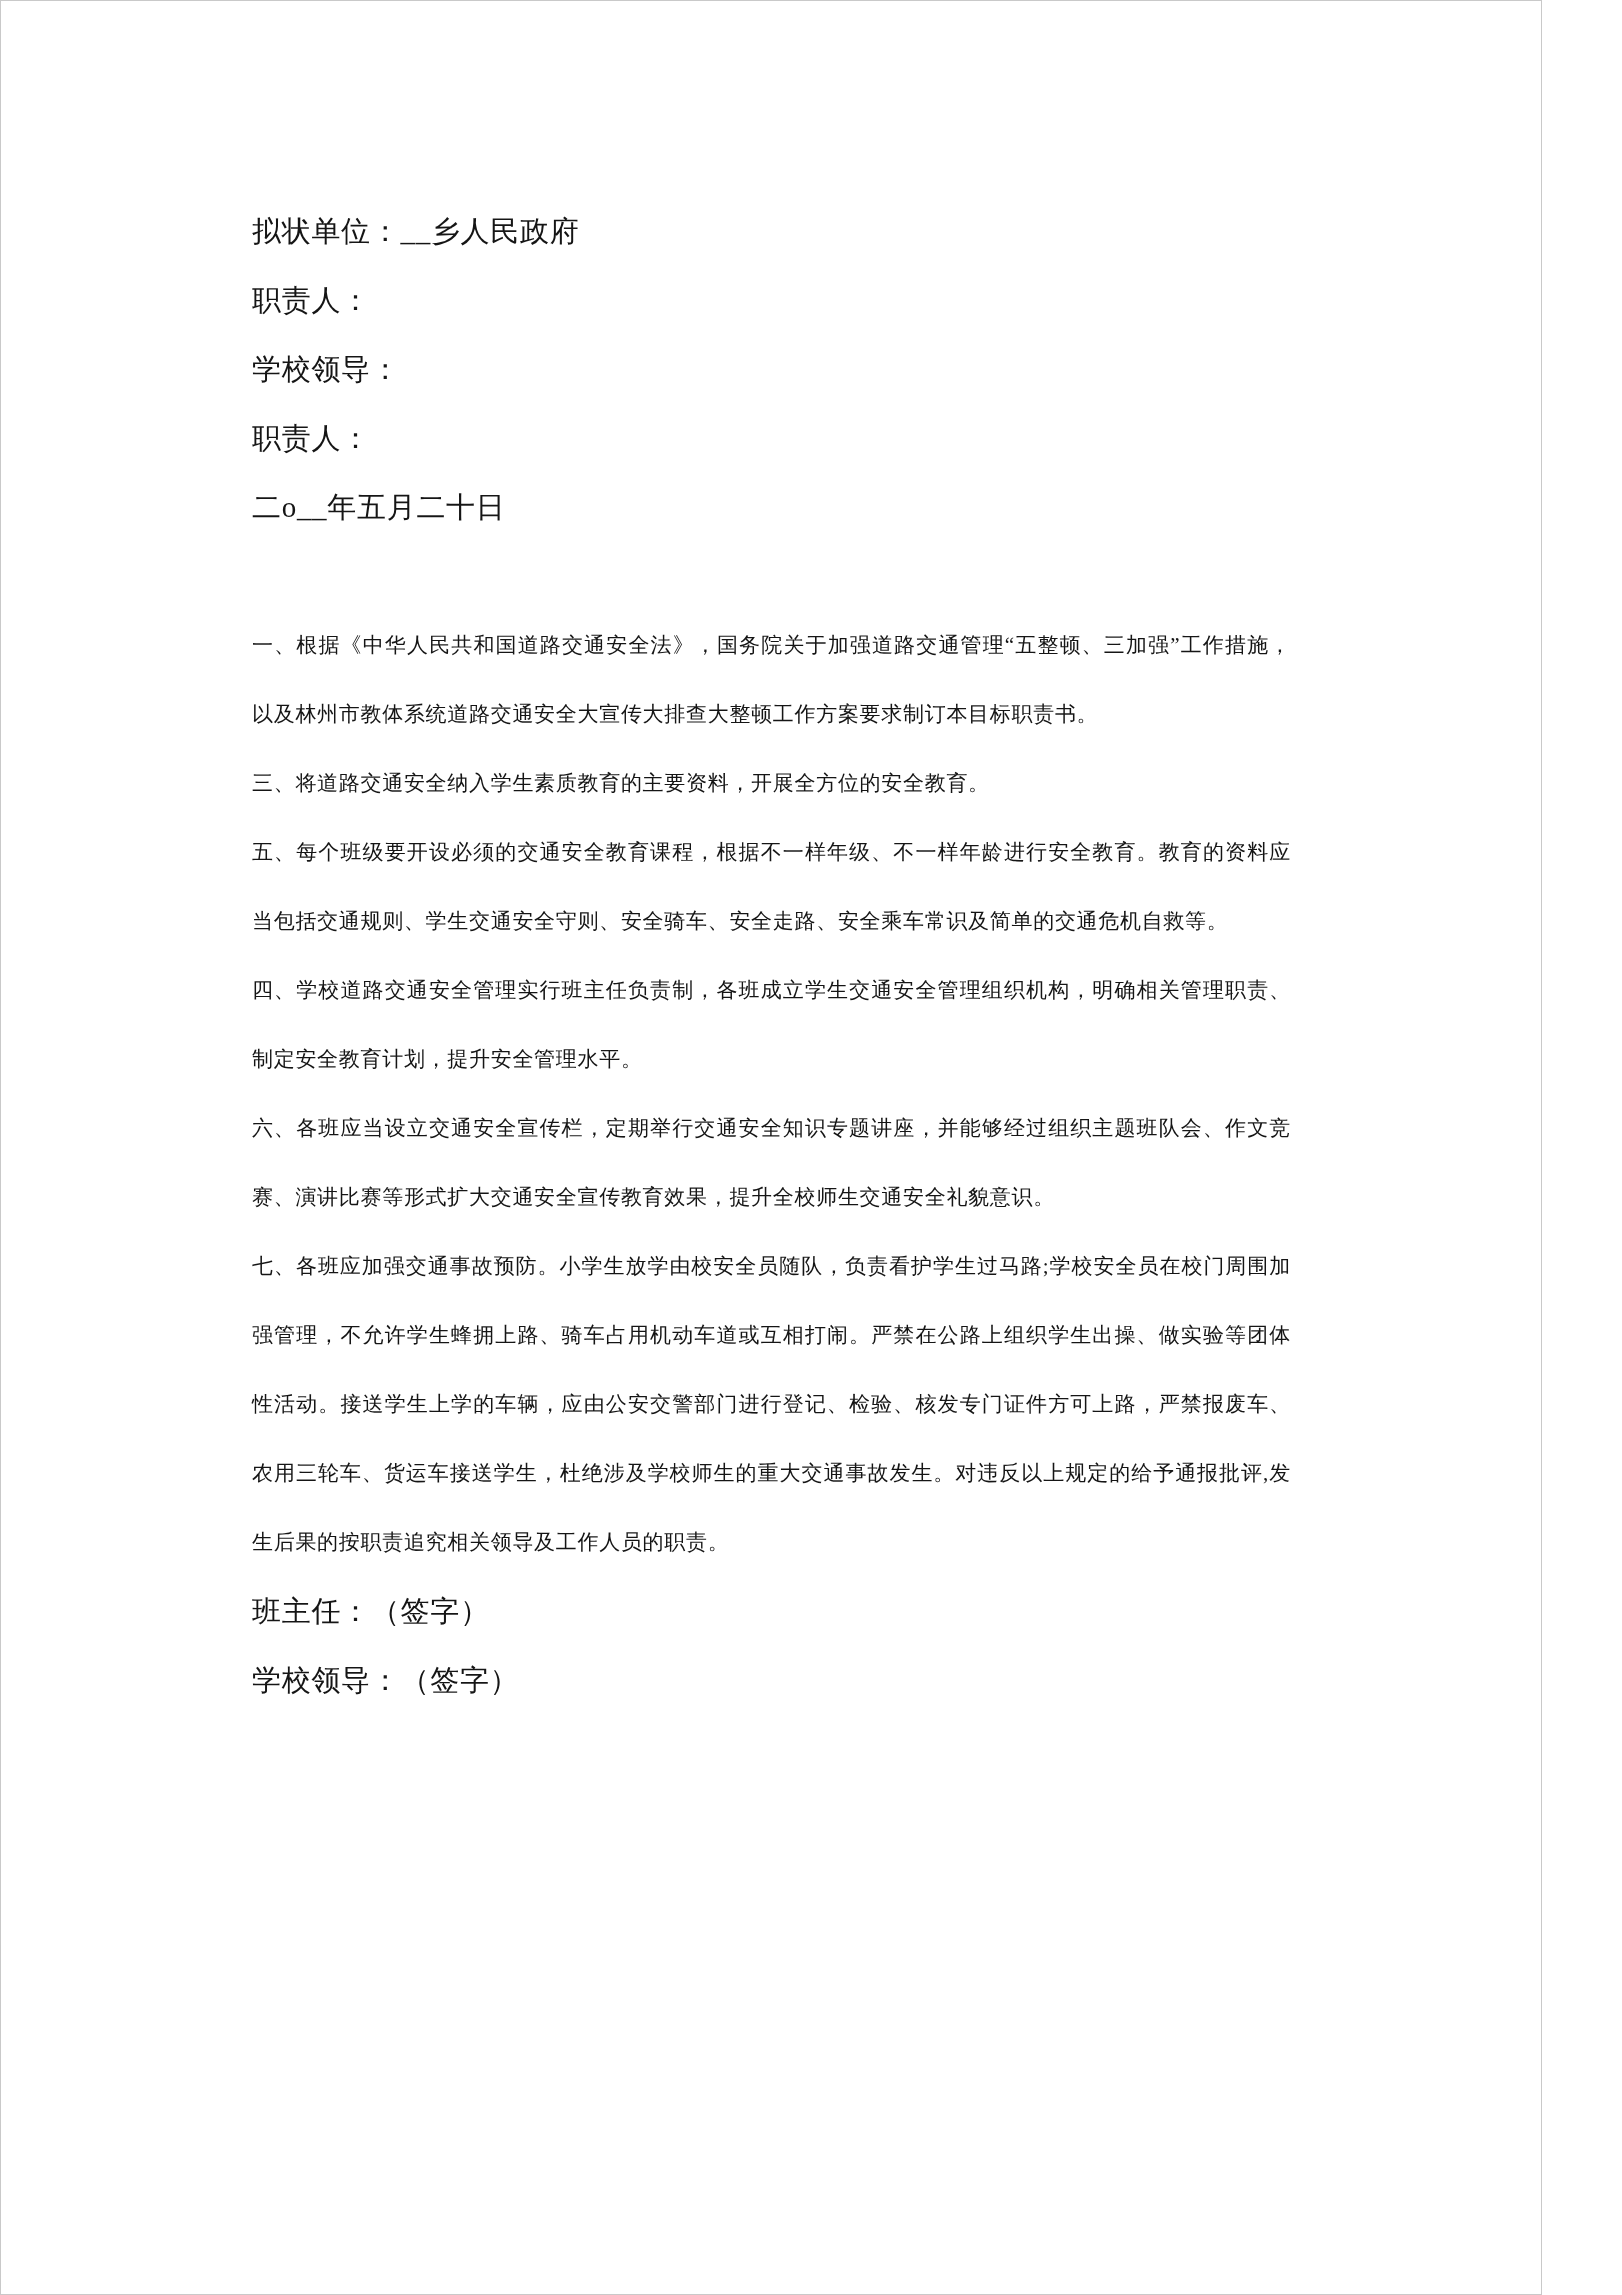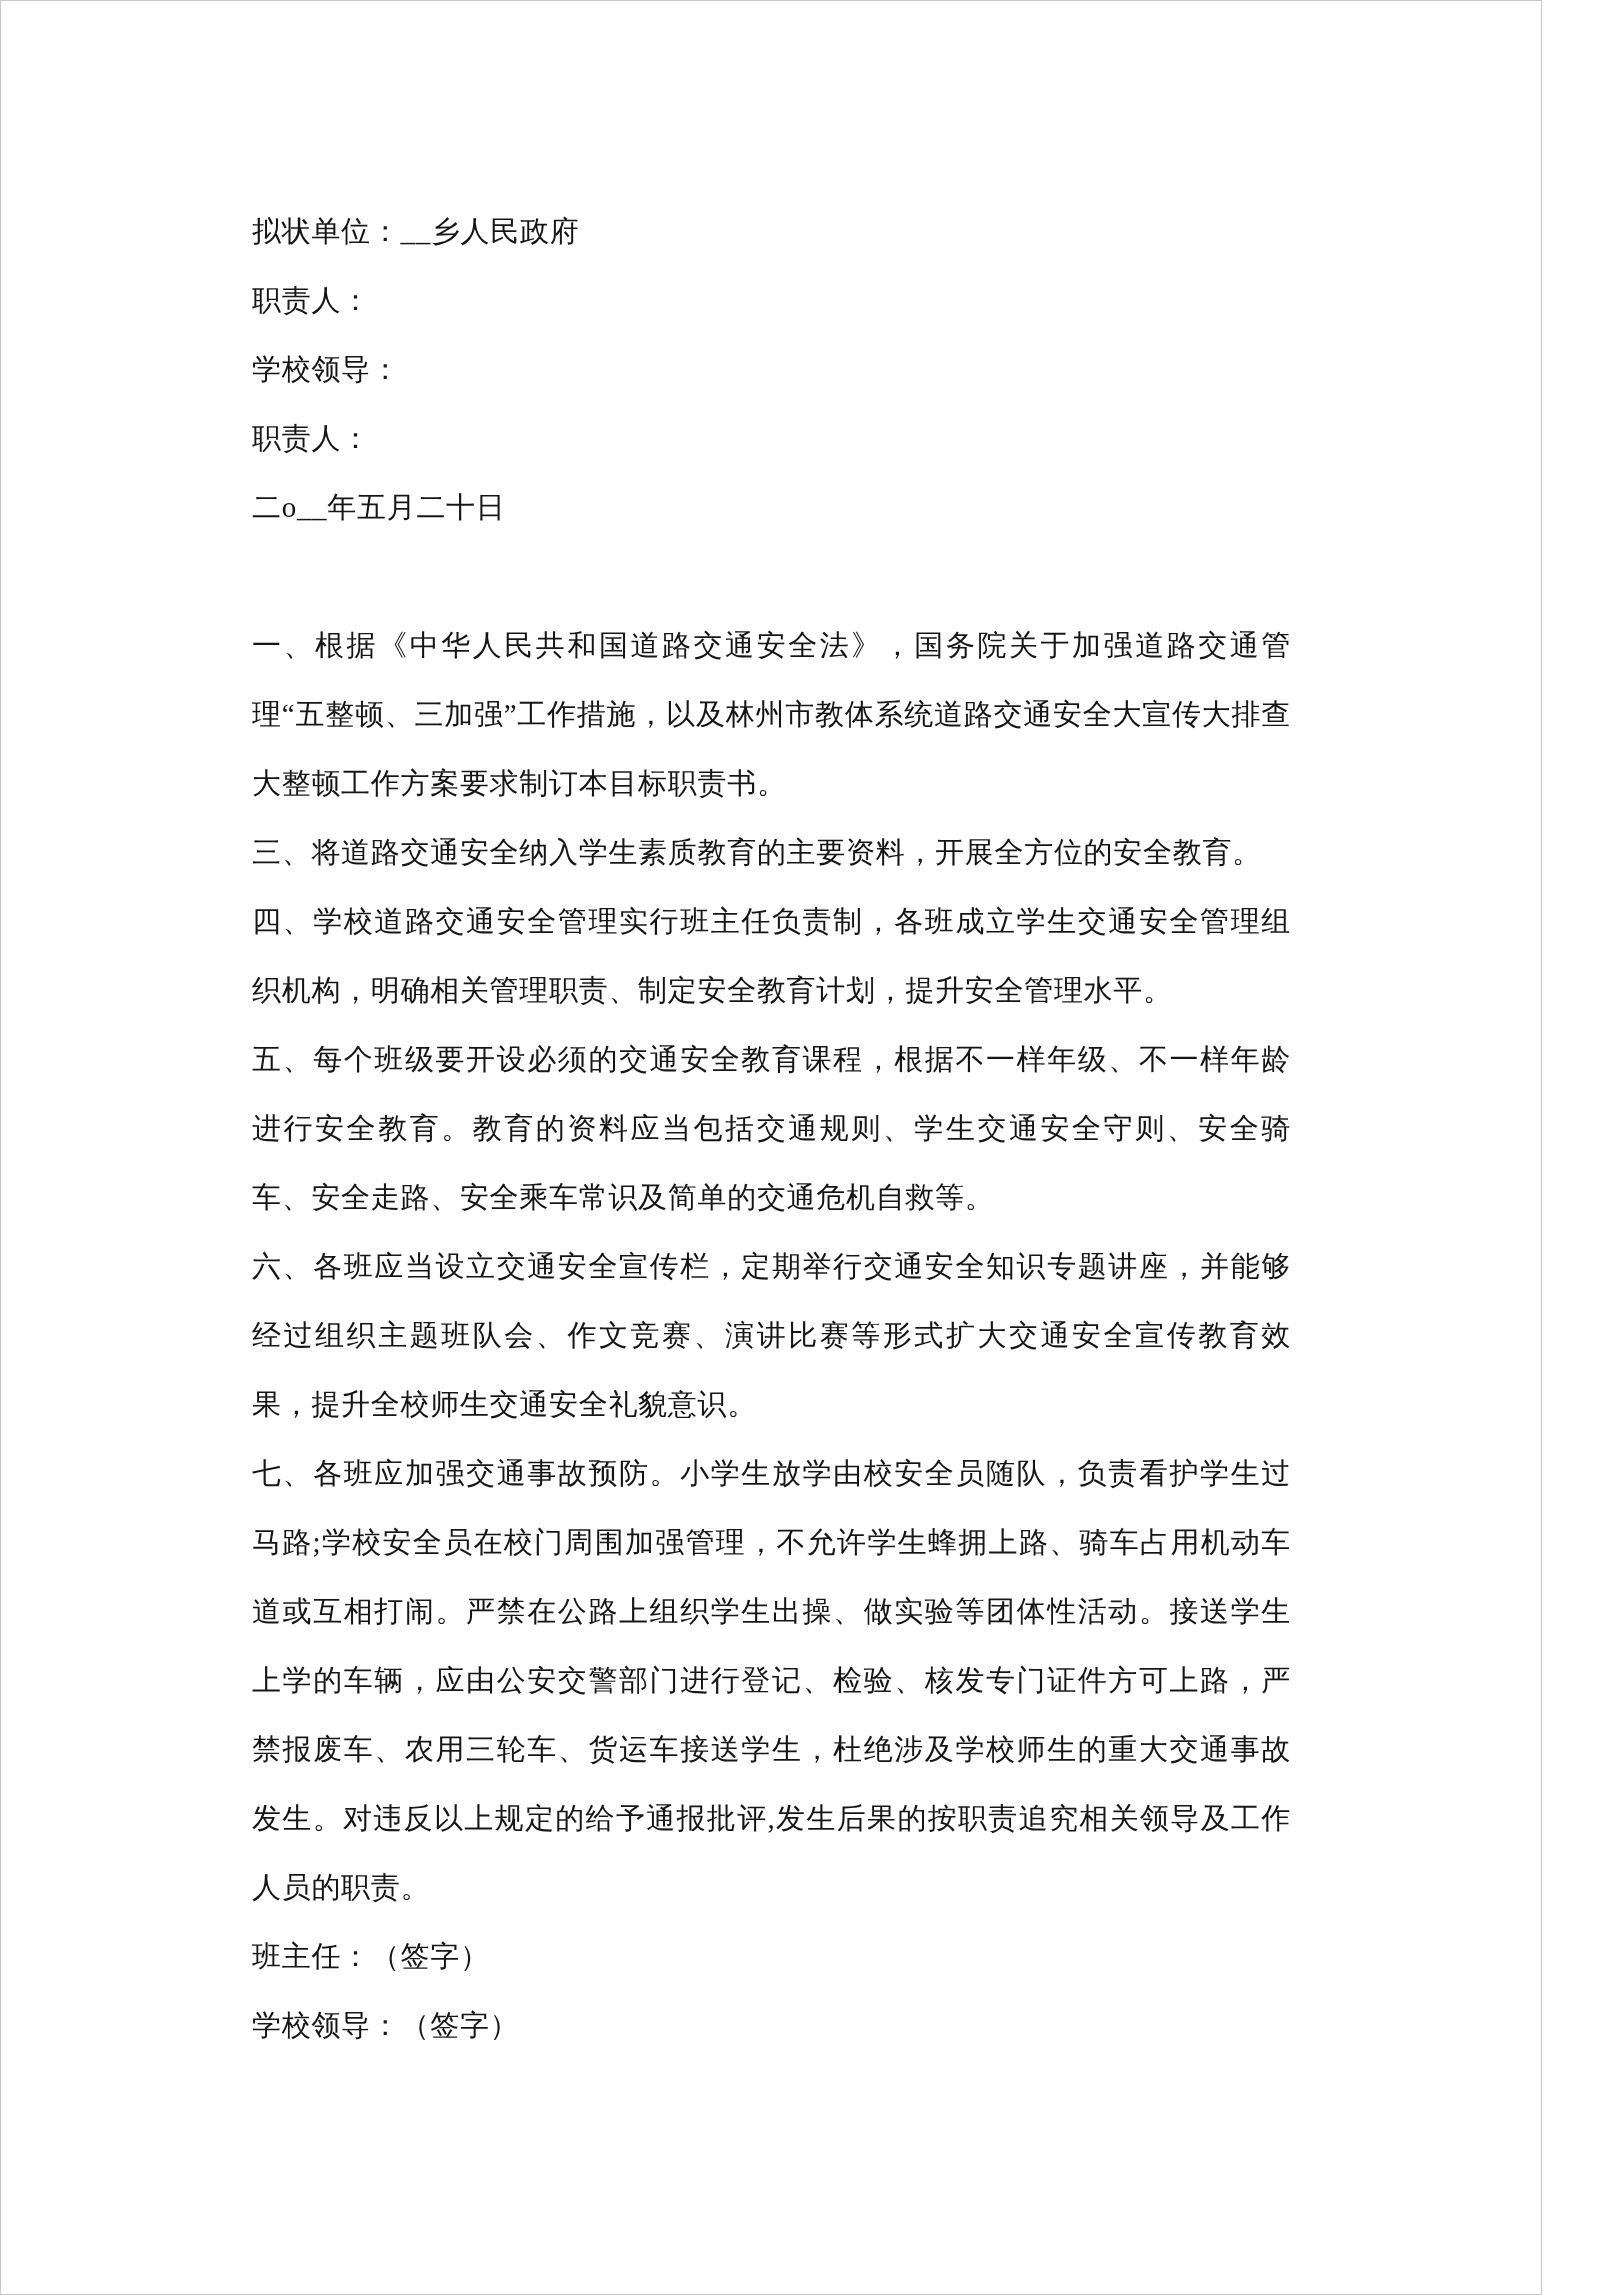--- a/index.html
+++ b/index.html
@@ -20,21 +20,21 @@
     overflow: hidden;
   }
   .line {
     font-size: 29px;
     line-height: 69px;
     margin: 0;
     white-space: pre-wrap;
     letter-spacing: 0.7px;
   }
   .para {
-    font-size: 29px;
+    font-size: 21px;
     line-height: 69px;
     margin: 0;
     text-align: justify;
     text-justify: inter-ideograph;
     letter-spacing: 0.7px;
   }
   .gap-before {
     margin-top: 69px;
   }
 </style>
@@ -44,22 +44,22 @@
 <div class="page">
 
   <p class="line">拟状单位：__乡人民政府</p>
   <p class="line">职责人：</p>
   <p class="line">学校领导：</p>
   <p class="line">职责人：</p>
   <p class="line">二o__年五月二十日</p>
 
   <p class="para gap-before">一、根据《中华人民共和国道路交通安全法》，国务院关于加强道路交通管理“五整顿、三加强”工作措施，以及林州市教体系统道路交通安全大宣传大排查大整顿工作方案要求制订本目标职责书。</p>
   <p class="para">三、将道路交通安全纳入学生素质教育的主要资料，开展全方位的安全教育。</p>
+  <p class="para">五、每个班级要开设必须的交通安全教育课程，根据不一样年级、不一样年龄进行安全教育。教育的资料应当包括交通规则、学生交通安全守则、安全骑车、安全走路、安全乘车常识及简单的交通危机自救等。</p>
   <p class="para">四、学校道路交通安全管理实行班主任负责制，各班成立学生交通安全管理组织机构，明确相关管理职责、制定安全教育计划，提升安全管理水平。</p>
-  <p class="para">五、每个班级要开设必须的交通安全教育课程，根据不一样年级、不一样年龄进行安全教育。教育的资料应当包括交通规则、学生交通安全守则、安全骑车、安全走路、安全乘车常识及简单的交通危机自救等。</p>
   <p class="para">六、各班应当设立交通安全宣传栏，定期举行交通安全知识专题讲座，并能够经过组织主题班队会、作文竞赛、演讲比赛等形式扩大交通安全宣传教育效果，提升全校师生交通安全礼貌意识。</p>
   <p class="para">七、各班应加强交通事故预防。小学生放学由校安全员随队，负责看护学生过马路;学校安全员在校门周围加强管理，不允许学生蜂拥上路、骑车占用机动车道或互相打闹。严禁在公路上组织学生出操、做实验等团体性活动。接送学生上学的车辆，应由公安交警部门进行登记、检验、核发专门证件方可上路，严禁报废车、农用三轮车、货运车接送学生，杜绝涉及学校师生的重大交通事故发生。对违反以上规定的给予通报批评,发生后果的按职责追究相关领导及工作人员的职责。</p>
 
   <p class="line">班主任：（签字）</p>
   <p class="line">学校领导：（签字）</p>
 
 </div>
 
 
 </body></html>

